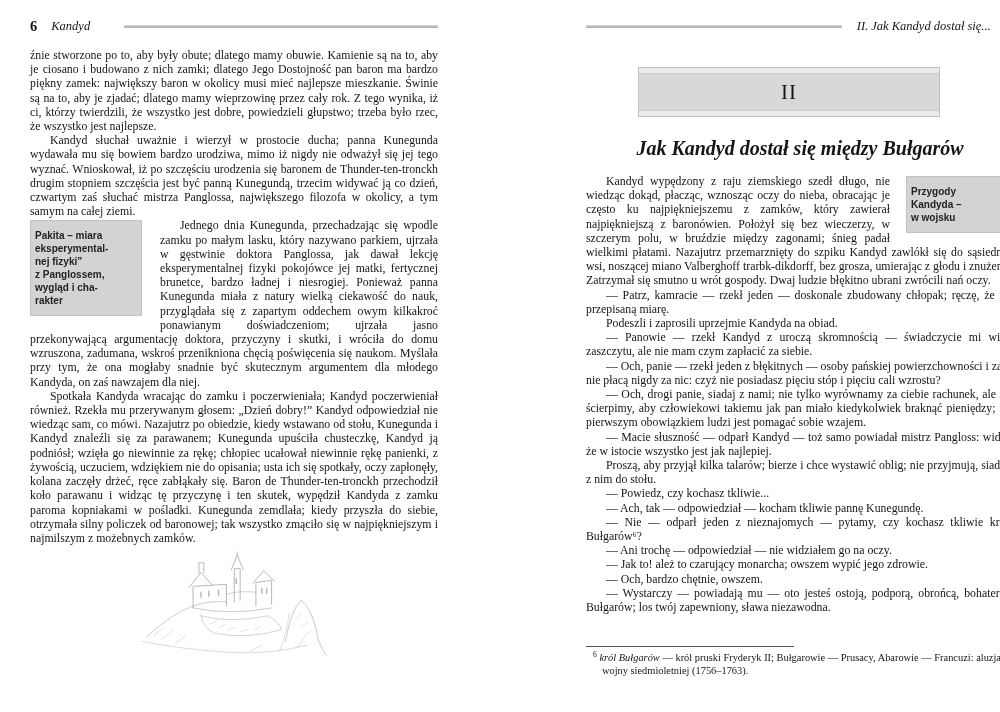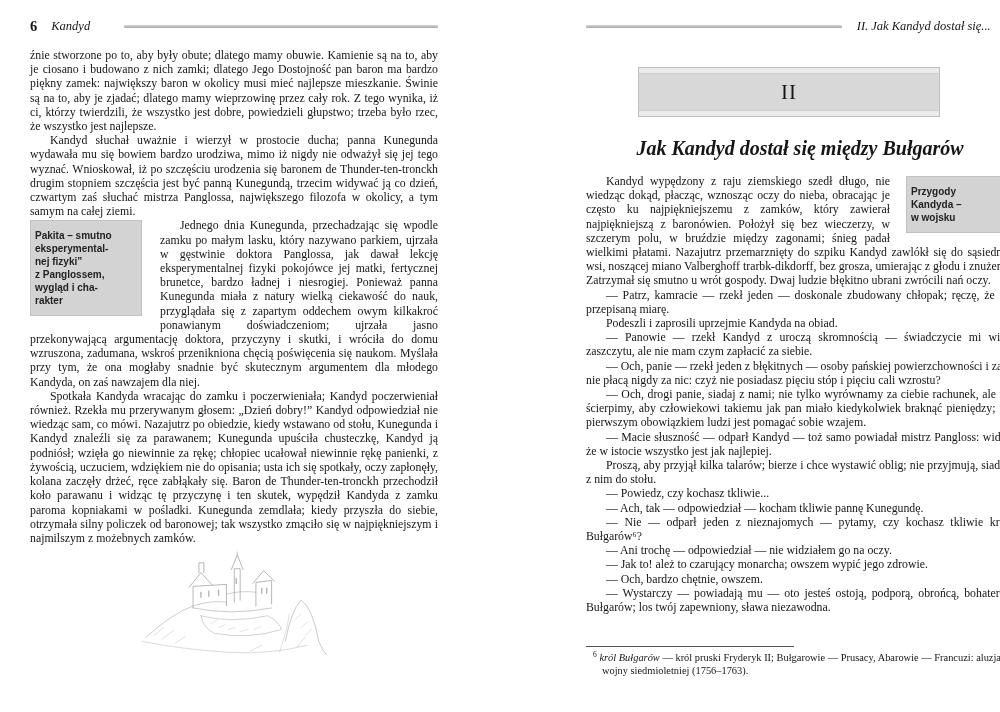--- a/index.html
+++ b/index.html
@@ -72,21 +72,21 @@
     <span class="pg-num">6</span>
     <span class="run-title">Kandyd</span>
     <span class="hrule"></span>
   </header>
 
   <div class="body-text">
     <p class="body-p no-indent">źnie stworzone po to, aby były obute; dlatego mamy obuwie. Kamienie są na to, aby je ciosano i budowano z nich zamki; dlatego Jego Dostojność pan baron ma bardzo piękny zamek: największy baron w okolicy musi mieć najlepsze mieszkanie. Świnie są na to, aby je zjadać; dlatego mamy wieprzowinę przez cały rok. Z tego wynika, iż ci, którzy twierdzili, że wszystko jest dobre, powiedzieli głupstwo; trzeba było rzec, że wszystko jest najlepsze.</p>
     <p class="body-p">Kandyd słuchał uważnie i wierzył w prostocie ducha; panna Kunegunda wydawała mu się bowiem bardzo urodziwa, mimo iż nigdy nie odważył się jej tego wyznać. Wnioskował, iż po szczęściu urodzenia się baronem de Thunder-ten-tronckh drugim stopniem szczęścia jest być panną Kunegundą, trzecim widywać ją co dzień, czwartym zaś słuchać mistrza Panglossa, największego filozofa w okolicy, a tym samym na całej ziemi.</p>
     <aside class="margin-note float-left">
 
-    <div class="note-line">Pakita – smutno</div>
+    <div class="note-line">Pakita – miara</div>
         <div class="note-line">eksperymental-</div>
         <div class="note-line">nej fizyki”</div>
         <div class="note-line">z Panglossem,</div>
         <div class="note-line">wygląd i cha-</div>
         <div class="note-line">rakter</div>
       </aside>
     <p class="body-p">Jednego dnia Kunegunda, przechadzając się wpodle zamku po małym lasku, który nazywano parkiem, ujrzała w gęstwinie doktora Panglossa, jak dawał lekcję eksperymentalnej fizyki pokojówce jej matki, fertycznej brunetce, bardzo ładnej i niesrogiej. Ponieważ panna Kunegunda miała z natury wielką ciekawość do nauk, przyglądała się z zapartym oddechem owym kilkakroć ponawianym doświadczeniom; ujrzała jasno przekonywającą argumentację doktora, przyczyny i skutki, i wróciła do domu wzruszona, zadumana, wskroś przenikniona chęcią poświęcenia się naukom. Myślała przy tym, że ona mogłaby snadnie być skutecznym argumentem dla młodego Kandyda, on zaś nawzajem dla niej.</p>
     <p class="body-p">Spotkała Kandyda wracając do zamku i poczerwieniała; Kandyd poczerwieniał również. Rzekła mu przerywanym głosem: „Dzień dobry!” Kandyd odpowiedział nie wiedząc sam, co mówi. Nazajutrz po obiedzie, kiedy wstawano od stołu, Kunegunda i Kandyd znaleźli się za parawanem; Kunegunda upuściła chusteczkę, Kandyd ją podniósł; wzięła go niewinnie za rękę; chłopiec ucałował niewinnie rękę panienki, z żywością, uczuciem, wdziękiem nie do opisania; usta ich się spotkały, oczy zapłonęły, kolana zaczęły drżeć, ręce zabłąkały się. Baron de Thunder-ten-tronckh przechodził koło parawanu i widząc tę przyczynę i ten skutek, wypędził Kandyda z zamku paroma kopniakami w pośladki. Kunegunda zemdlała; kiedy przyszła do siebie, otrzymała silny policzek od baronowej; tak wszystko zmąciło się w najpiękniejszym i najmilszym z możebnych zamków.</p>
   </div>
 

